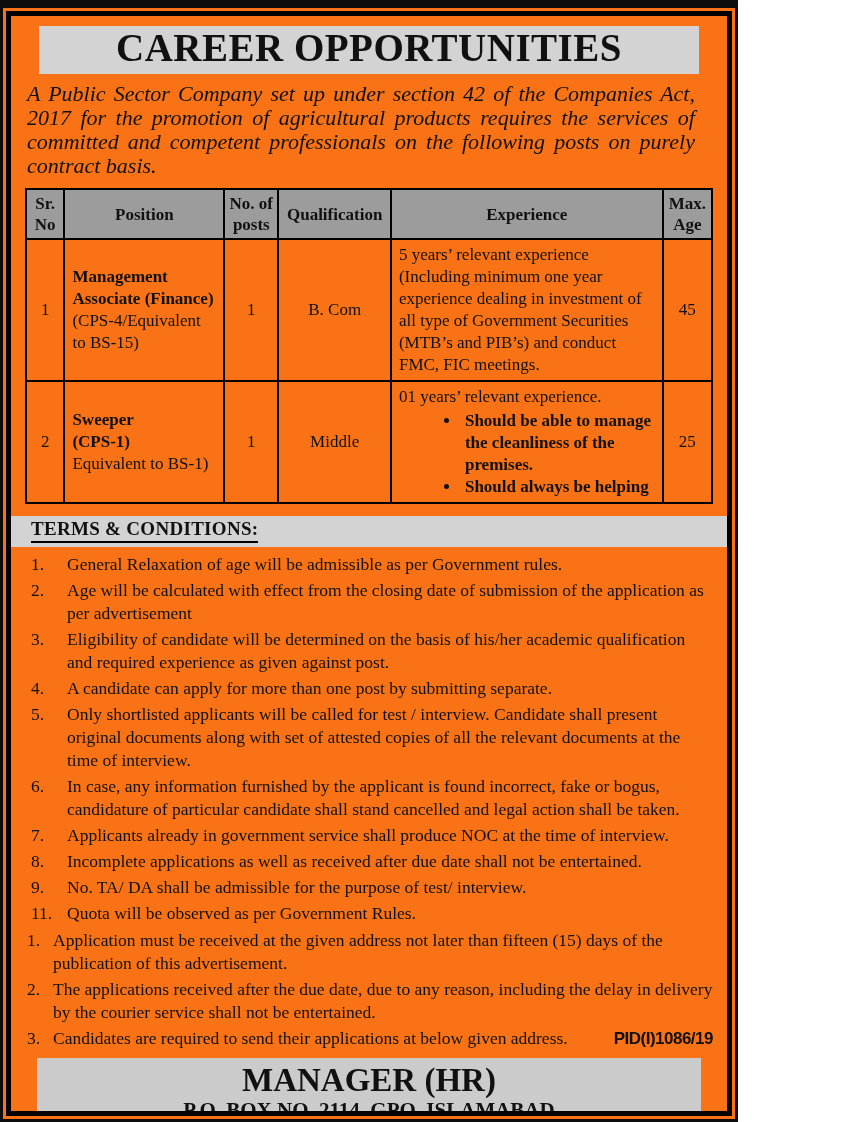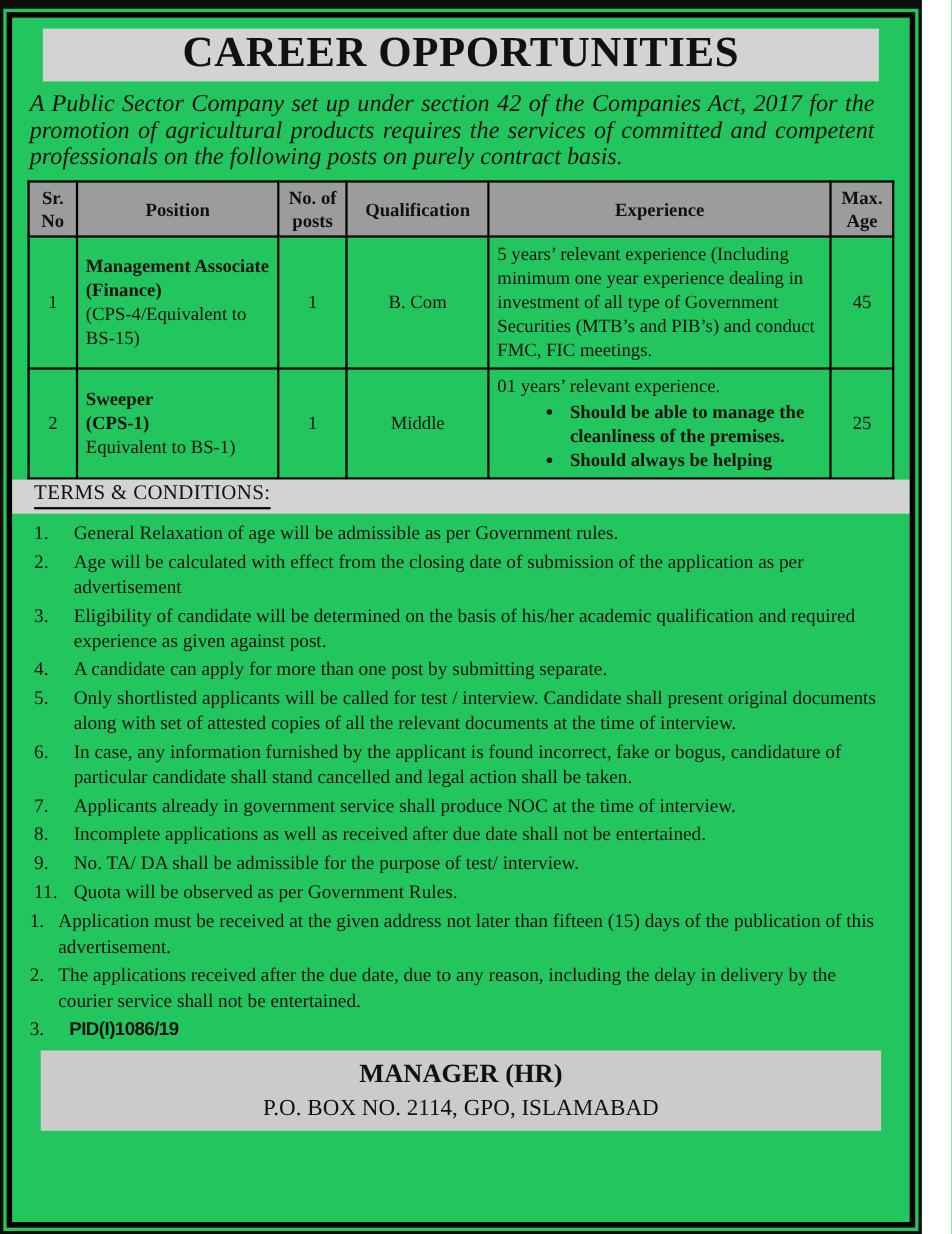--- a/index.html
+++ b/index.html
@@ -10,26 +10,26 @@
   }
   * { box-sizing: border-box; }
   html, body { margin: 0; padding: 0; }
   body {
     width: 865px; height: 1122px;
     background: #ffffff;
     font-family: "Liberation Serif", serif;
     color: var(--ink);
   }
   .page {
-    width: 838px; height: 1122px;
+    width: 738px; height: 1122px;
     border: 3px solid #0d0d0d;
     border-top: 8px solid #0d0d0d;
     padding: 3px;
     overflow: hidden;
-    background: #22c55e;
+    background: #f97316;
   }
   .frame {
     height: 100%;
     border: 5px solid #000;
     padding: 8px 14px 0 14px;
     overflow: hidden;
   }
   
   .title-band {
     margin: 2px 14px 8px 14px;
@@ -50,21 +50,21 @@
     line-height: 24px;
     text-align: justify;
     margin: 0 18px 10px 2px;
     font-style: italic;
   }
   
   table.jobs {
     width: 100%;
     border-collapse: collapse;
     border: 2px solid #000;
-    margin-bottom: 0;
+    margin-bottom: 12px;
   }
   table.jobs th, table.jobs td {
     border: 2px solid #000;
   }
   table.jobs th {
     background: var(--table_header_gray);
     font-size: 17px;
     line-height: 21px;
     font-weight: bold;
     padding: 3px 2px;
@@ -88,21 +88,21 @@
   ul.exp-bullets li { margin: 0; padding-left: 4px; }
   
   .section-band {
     background: var(--band_gray);
     margin: 0 -14px 6px -14px;
     padding: 2px 20px 4px 20px;
   }
   .section-band .heading {
     display: inline-block;
     font-size: 19px;
-    font-weight: normal;
+    font-weight: bold;
     border-bottom: 2px solid #000;
     padding-bottom: 1px;
     letter-spacing: 0.3px;
   }
   
   .num-list { margin: 0 0 4px 0; }
   .num-item {
     display: flex;
     font-size: 17.5px;
     line-height: 23px;
@@ -121,22 +121,22 @@
     white-space: nowrap;
     padding-left: 10px;
   }
   
   .footer-box {
     margin: 8px 12px 0 12px;
     background: var(--footer_gray);
     text-align: center;
     padding: 5px 0 8px 0;
   }
-  .footer-line1 { font-size: 24px; font-weight: bold; line-height: 34px; text-align: center; }
-  .footer-line2 { font-size: 21px; font-weight: normal; line-height: 26px; }
+  .footer-line1 { font-size: 33px; font-weight: bold; line-height: 34px; text-align: center; }
+  .footer-line2 { font-size: 21px; font-weight: bold; line-height: 26px; }
 </style>
 </head>
 <body>
 
 <div class="page">
   <div class="frame">
 
     <div class="title-band">
       <h1>CAREER OPPORTUNITIES</h1>
     </div>
@@ -247,20 +247,21 @@
       <div class="num-item">
           <span class="num">1.</span>
           <span class="txt">Application must be received at the given address not later than fifteen (15) days of the publication of this advertisement.</span>
         </div>
       <div class="num-item">
           <span class="num">2.</span>
           <span class="txt">The applications received after the due date, due to any reason, including the delay in delivery by the courier service shall not be entertained.</span>
         </div>
       <div class="num-item apps-last">
         <span class="num">3.</span>
+        <span class="txt">Candidates are required to send their applications at below given address.</span>
         <span class="pid">PID(I)1086/19</span>
       </div>
     </div>
 
     <div class="footer-box">
       <div class="footer-line1">MANAGER (HR)</div>
       <div class="footer-line2">P.O. BOX NO. 2114, GPO, ISLAMABAD</div>
     </div>
 
   </div>

